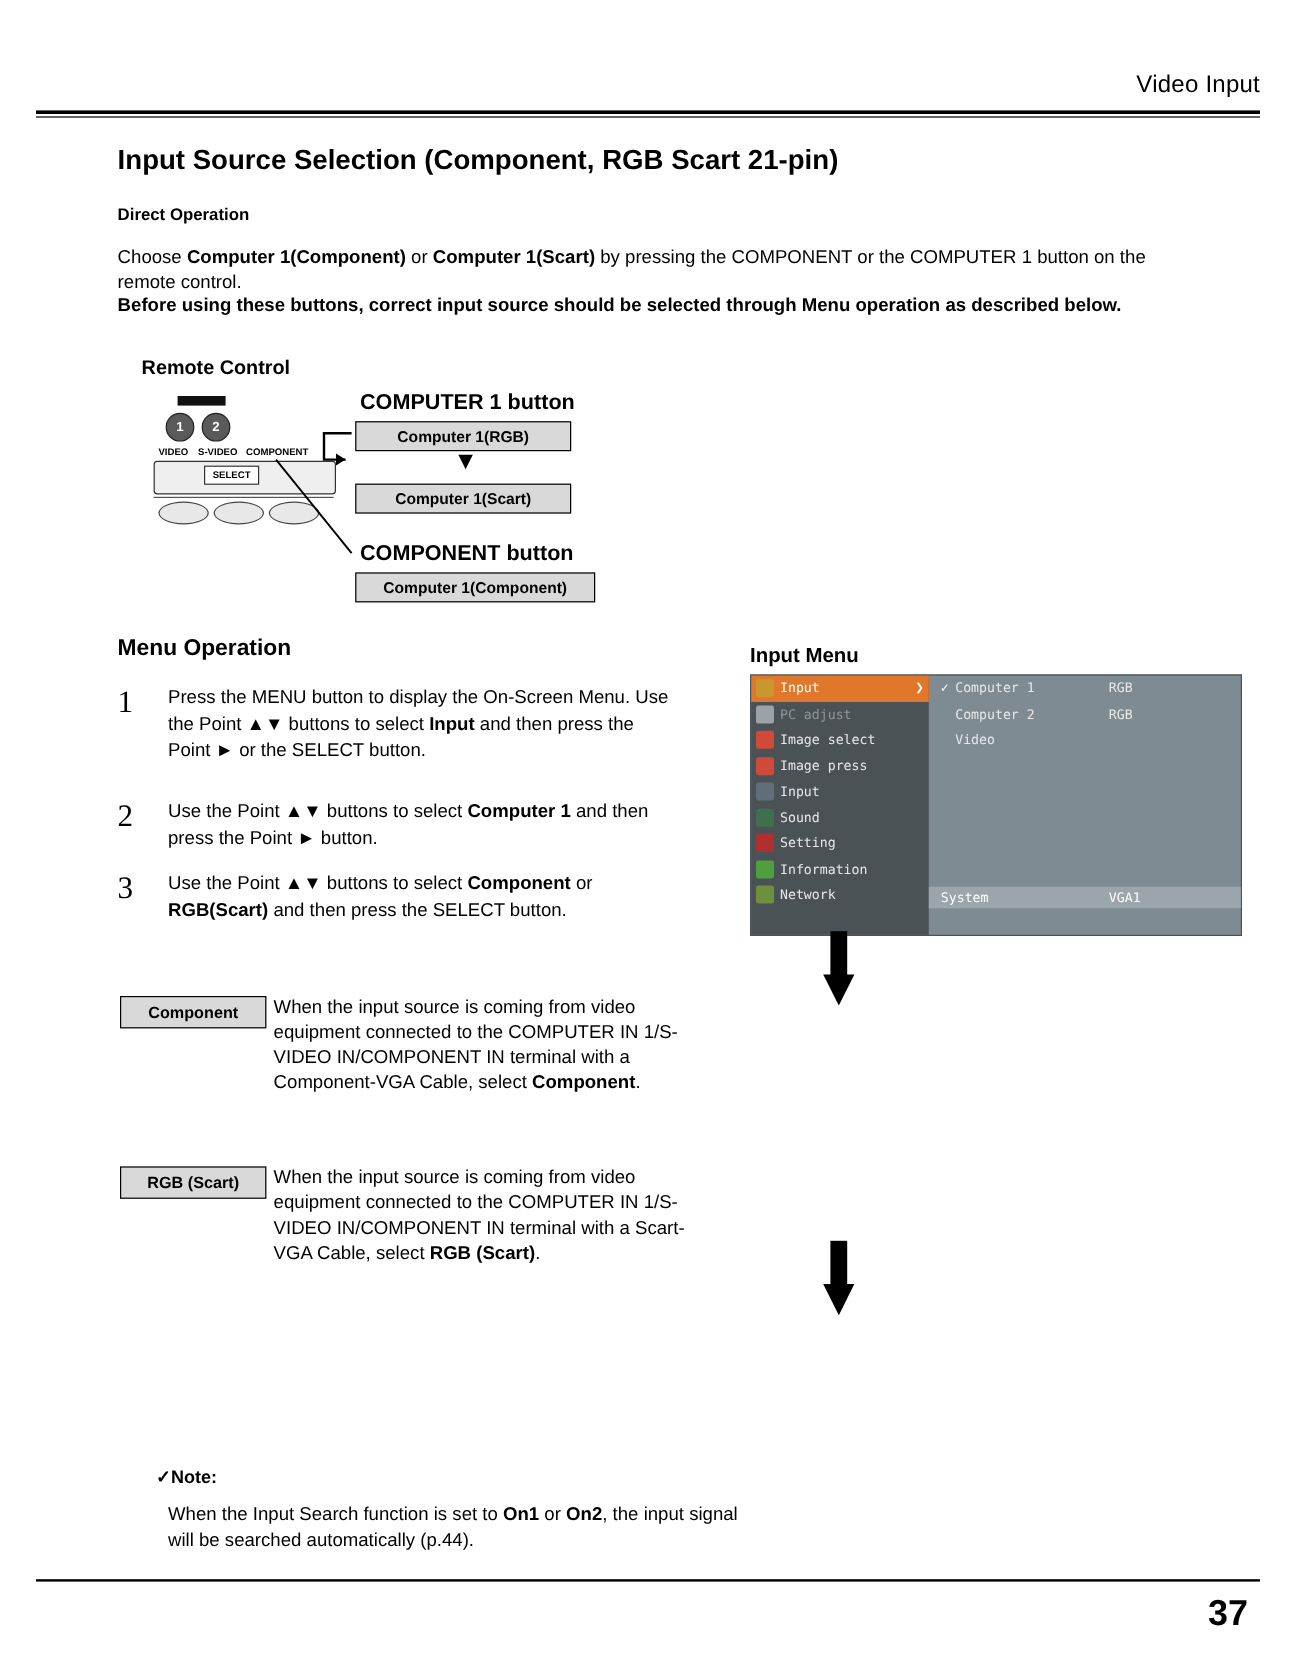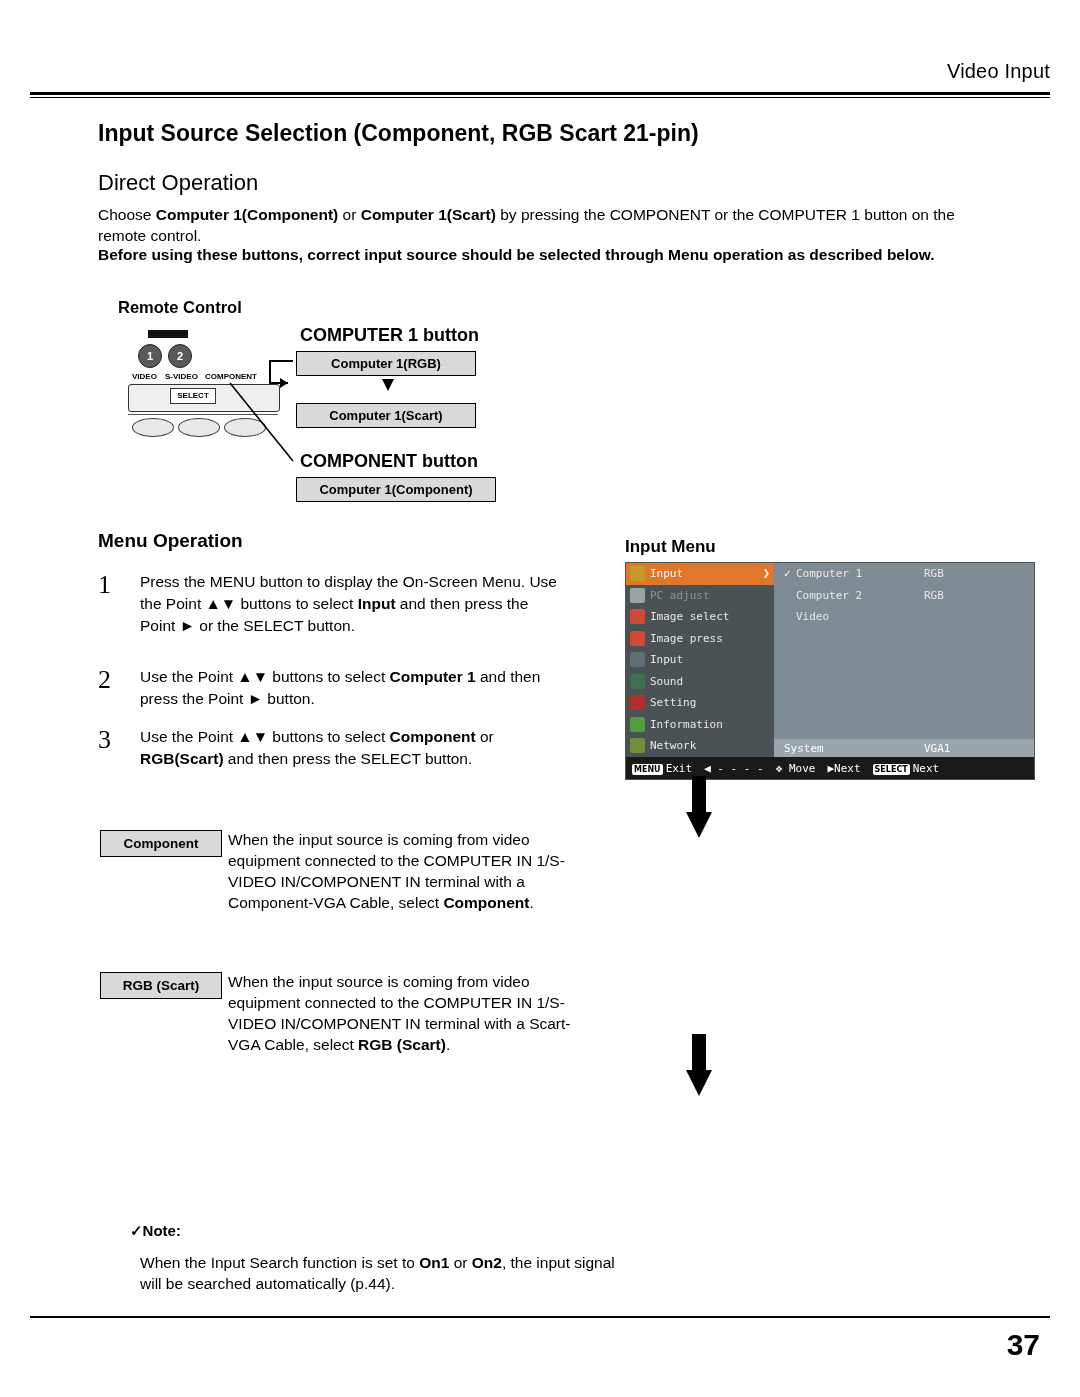--- a/index.html
+++ b/index.html
@@ -47,22 +47,22 @@
     position: absolute;
     left: 98px;
     top: 120px;
     font-size: 23px;
     font-weight: bold;
   }
   .section-direct {
     position: absolute;
     left: 98px;
     top: 170px;
-    font-size: 22px;
-    font-weight: normal;
+    font-size: 14px;
+    font-weight: bold;
   }
   .para {
     position: absolute;
     font-size: 15.5px;
     line-height: 21px;
   }
   .para1 { left: 98px; top: 204px; width: 890px; }
   .para2 { left: 98px; top: 244px; width: 890px; font-weight: bold; }
 
   .sub-remote {
@@ -564,27 +564,20 @@
       <span>Video</span>
       <span class="val"></span>
     </div>
   </div>
 
   <div class="osd-sysbar">
     <span>System</span>
     <span class="val2">VGA1</span>
   </div>
 
-  <div class="osd-bottom">
-    <span><span class="keycap">MENU</span><span>Exit</span></span>
-    <span>◀ - - - -</span>
-    <span>✥ Move</span>
-    <span>▶Next</span>
-    <span><span class="keycap">SELECT</span><span>Next</span></span>
-  </div>
 </div>
 
 <div class="big-arrow arr1">
   <div class="shaft"></div>
     <div class="head"></div>
 </div>
 <div class="big-arrow arr2">
   <div class="shaft"></div>
     <div class="head"></div>
 </div>

